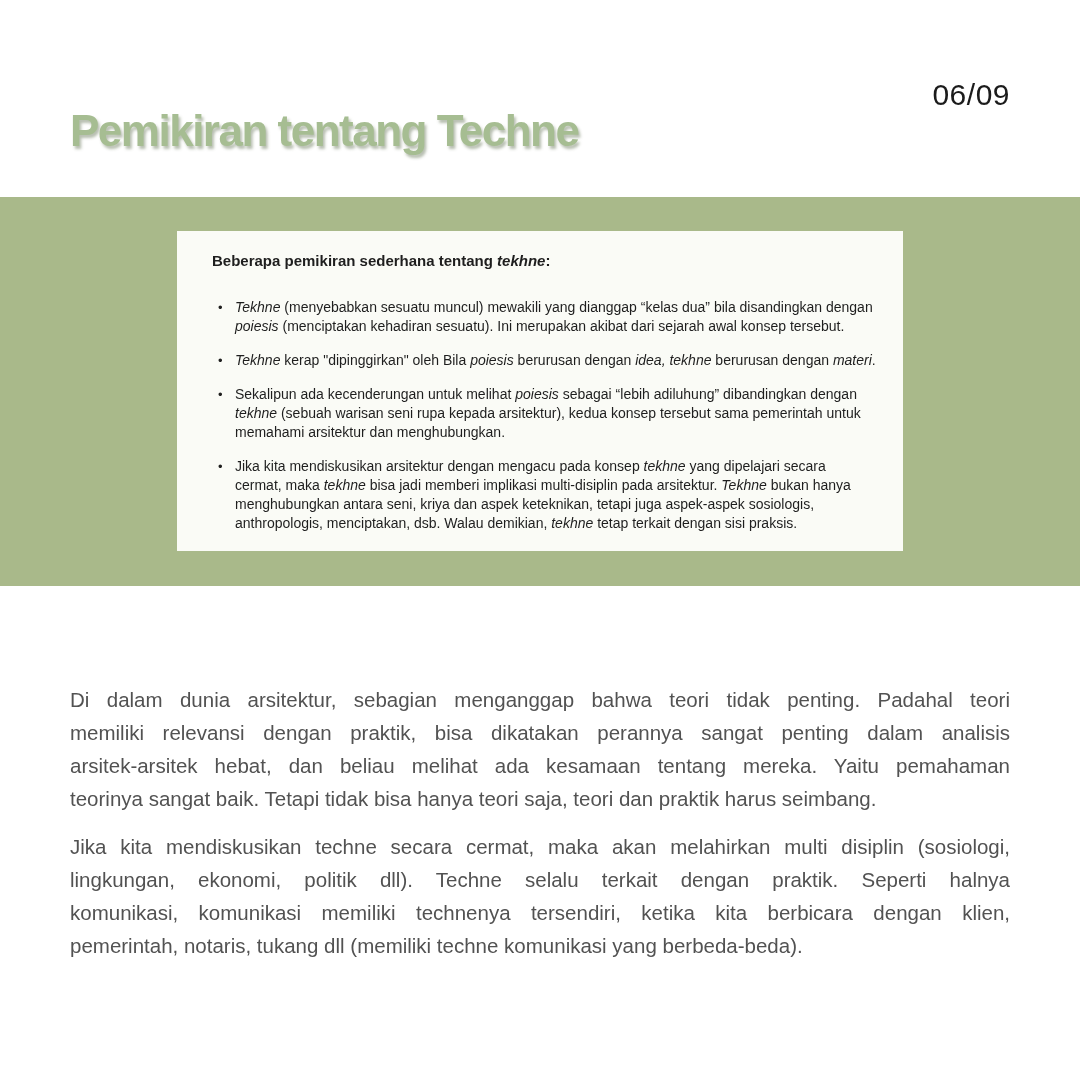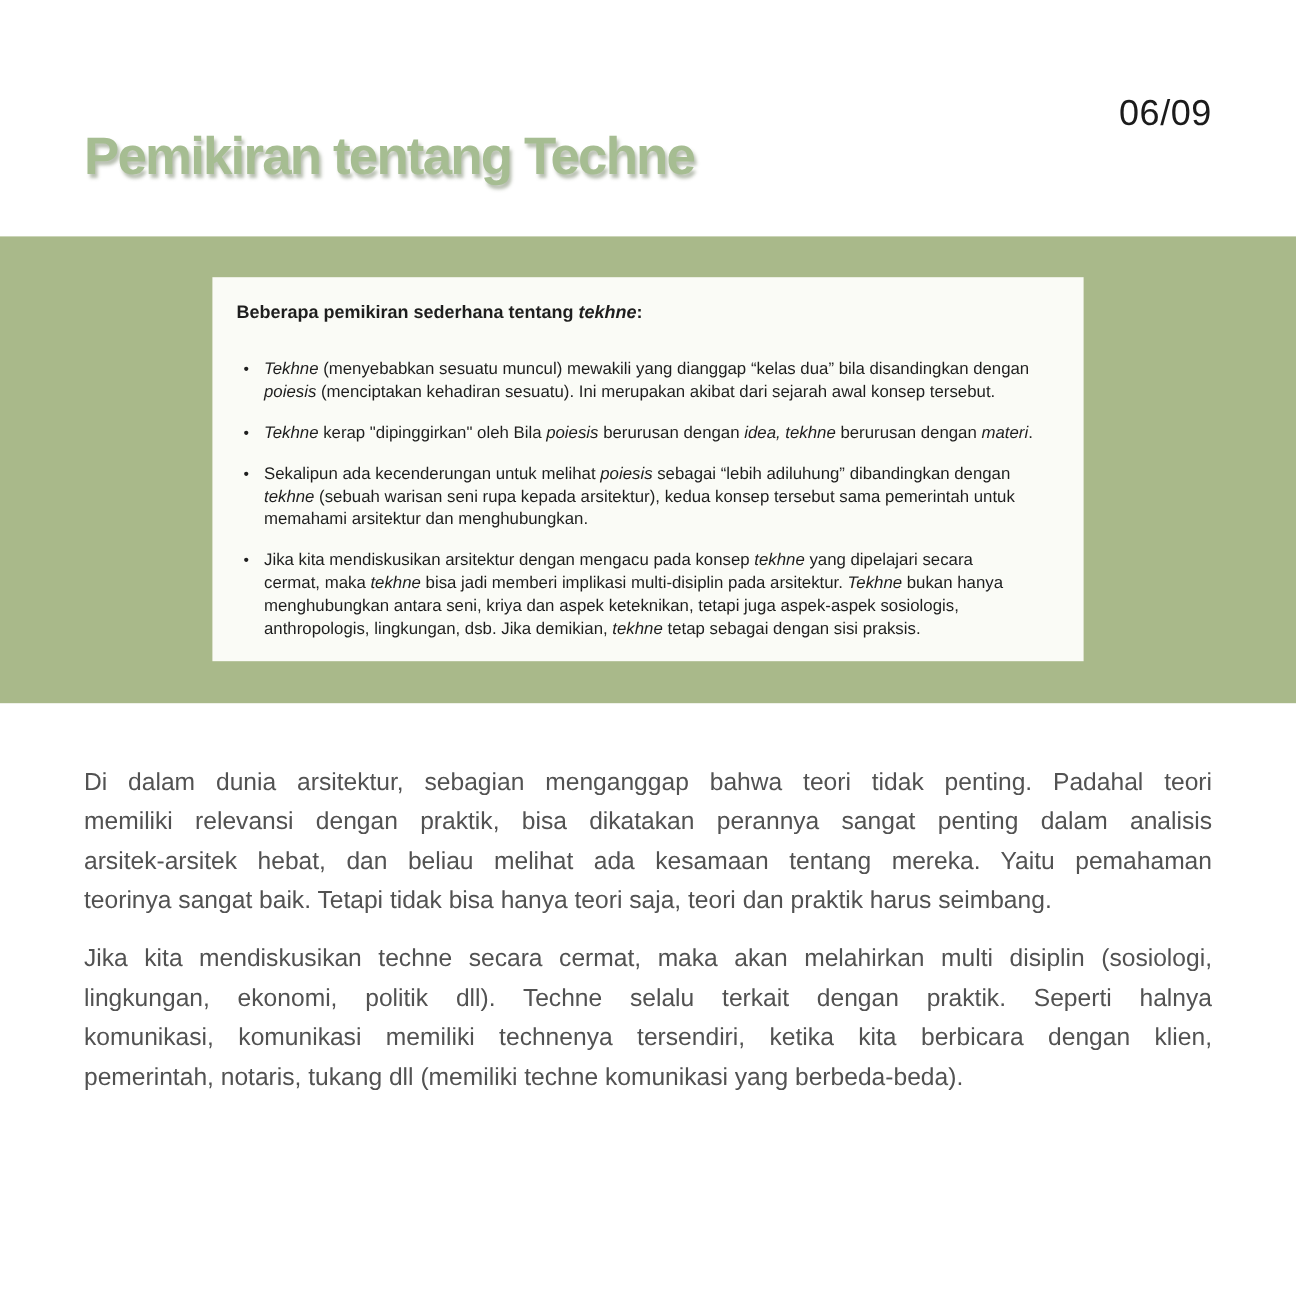--- a/index.html
+++ b/index.html
@@ -27,42 +27,42 @@
 
   .band {
     position: absolute; left: 0; top: 197px;
     width: 1080px; height: 389px;
     background: var(--band-green, #a9b98a);
   }
 
   .card {
     position: absolute; left: 177px; top: 34px;
     width: 726px; box-sizing: border-box;
-    padding: 20px 20px 18px 20px;
+    padding: 20px 20px 18px 35px;
     background: var(--card-bg, #fafbf6);
     color: var(--card-text, #1e1e1e);
   }
   .card-heading {
     font-size: 15px; font-weight: bold; line-height: 19px;
     margin: 0 0 28px 0;
   }
   .bullets { list-style: none; margin: 0; padding: 0 0 0 6px; }
   .bullet-item {
     display: flex; align-items: flex-start;
     font-size: 14px; line-height: 19px;
     margin-bottom: 15px;
   }
   .bullet-item:last-child { margin-bottom: 0; }
   .bullet-marker { width: 17px; flex: 0 0 17px; font-size: 13px; }
   .bullet-text { flex: 1 1 auto; }
   .bullet-line { white-space: normal; }
   .seg-i { font-style: italic; }
 
   .body-copy {
-    position: absolute; left: 70px; top: 635px;
+    position: absolute; left: 70px; top: 683px;
     width: 940px;
     font-size: 20.5px; line-height: 33px;
     color: var(--body-text, #525252);
   }
   .paragraph + .paragraph { margin-top: 15px; }
   .line { text-align: justify; text-align-last: justify; }
   .line.final { text-align-last: left; }
 </style>
 </head>
 <body style="--band-green: #a9b98a; --title-green: #a6bd92; --card-bg: #fafbf6; --card-text: #1e1e1e; --body-text: #525252; --pagenum-color: #1b1b1b;">
@@ -97,21 +97,21 @@
               <div class="bullet-line"><span class="seg-i">tekhne</span><span> (sebuah warisan seni rupa kepada arsitektur), kedua konsep tersebut sama pemerintah untuk</span></div>
               <div class="bullet-line"><span>memahami arsitektur dan menghubungkan.</span></div>
             </div>
           </li>
           <li class="bullet-item">
             <span class="bullet-marker">•</span>
             <div class="bullet-text">
               <div class="bullet-line"><span>Jika kita mendiskusikan arsitektur dengan mengacu pada konsep </span><span class="seg-i">tekhne</span><span> yang dipelajari secara</span></div>
               <div class="bullet-line"><span>cermat, maka </span><span class="seg-i">tekhne</span><span> bisa jadi memberi implikasi multi-disiplin pada arsitektur. </span><span class="seg-i">Tekhne</span><span> bukan hanya</span></div>
               <div class="bullet-line"><span>menghubungkan antara seni, kriya dan aspek keteknikan, tetapi juga aspek-aspek sosiologis,</span></div>
-              <div class="bullet-line"><span>anthropologis, lingkungan, dsb. Jika demikian, </span><span class="seg-i">tekhne</span><span> tetap sebagai dengan sisi praksis.</span></div>
+              <div class="bullet-line"><span>anthropologis, menciptakan, dsb. Walau demikian, </span><span class="seg-i">tekhne</span><span> tetap terkait dengan sisi praksis.</span></div>
             </div>
           </li>
         </ul>
     </div>
   </div>
 
   <div class="body-copy" id="body-copy">
       <div class="paragraph">
         <div class="line">Di dalam dunia arsitektur, sebagian menganggap bahwa teori tidak penting. Padahal teori</div>
         <div class="line">memiliki relevansi dengan praktik, bisa dikatakan perannya sangat penting dalam analisis</div>

